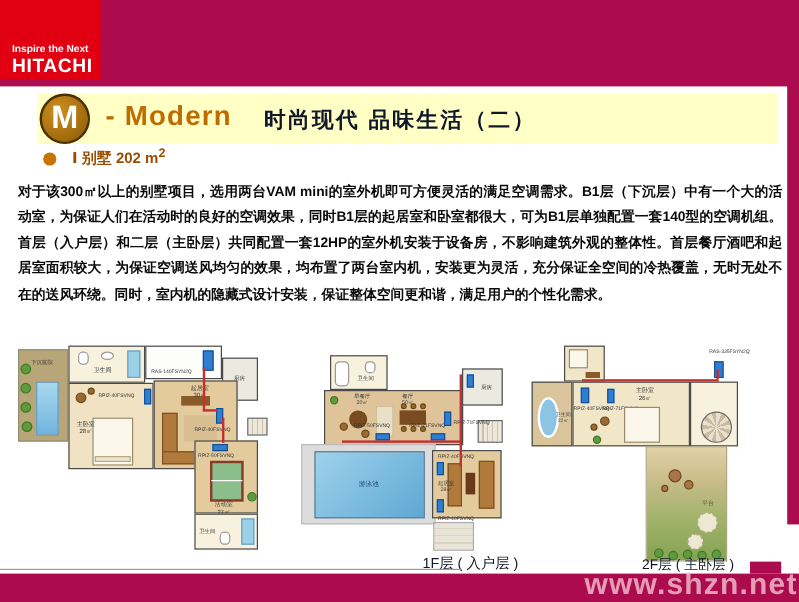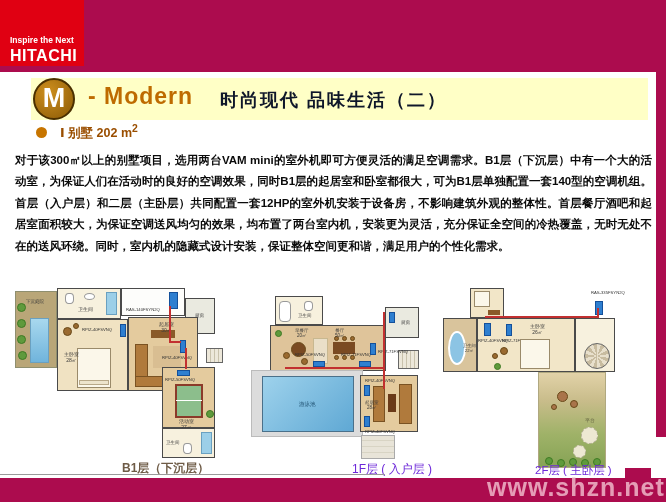--- a/index.html
+++ b/index.html
@@ -36,21 +36,21 @@
   .iunit{position:absolute;background:#2E7FD0;border:0.5px solid #14509A;}
   .pipe{position:absolute;background:#C23030;}
   .bush{position:absolute;width:9px;height:9px;border-radius:50%;background:#5F9A3C;border:1px solid #3F7A24;}
   .furn{position:absolute;}
   .bed{background:#FBF7EA;border:1px solid #9a8a6a;}
   .sofa{background:#B07A3C;border:0.5px solid #7a5222;}
   .chair{border-radius:50%;background:#9A6A30;border:0.5px solid #6a4a1a;}
   .plantdot{border-radius:50%;background:#5F9A3C;border:0.5px solid #3F7A24;}
   .shower{background:#9CCFE8;border:0.5px solid #6aa0c0;}
   .stairs{position:absolute;background:repeating-linear-gradient(90deg,#EDE8DA 0 3px,#C9C2AC 3px 4px);border:1px solid #666;}
-  .caption{position:absolute;font-size:12px;color:#6d28d9;white-space:nowrap;}
+  .caption{position:absolute;font-size:12px;color:#0f172a;white-space:nowrap;}
   .caption.b1{color:#6E5B46;font-weight:bold;}
   
   .hairline{position:absolute;left:0;top:474px;width:385px;height:1px;background:#9a9a9a;}
   .bbar{position:absolute;left:0;top:478px;width:666px;height:24px;background:#AC0C4E;z-index:3;}
   .accent{position:absolute;left:625px;top:468px;width:26px;height:10px;background:#AC0C4E;z-index:3;}
   .wmark{position:absolute;left:487px;top:473px;font-size:25px;font-weight:bold;letter-spacing:1px;
     color:rgba(248,205,218,0.75);z-index:4;}
 </style>
 </head>
 <body>
@@ -245,21 +245,20 @@
       <div class="furn" style="left:34px;top:72px;width:13px;height:13px;border-radius:50%;background:#EDE8D2;border:1px dashed #b8b29a;"></div>
       <div class="lbl" style="left:46px;top:44px;color:#5a5a3a;">平台</div>
       <div class="plantdot furn" style="left:6px;top:84px;width:8px;height:8px;"></div>
       <div class="plantdot furn" style="left:18px;top:86px;width:8px;height:8px;"></div>
       <div class="plantdot furn" style="left:30px;top:85px;width:8px;height:8px;"></div>
       <div class="plantdot furn" style="left:42px;top:86px;width:8px;height:8px;"></div>
       <div class="plantdot furn" style="left:54px;top:85px;width:8px;height:8px;"></div>
     </div>
   </div>
 
-  <div class="caption b1" style="left:122px;top:460px;">B1层（下沉层）</div>
   <div class="caption" style="left:352px;top:461px;">1F层 ( 入户层 )</div>
   <div class="caption" style="left:535px;top:463px;font-size:11.5px;">2F层 ( 主卧层 )</div>
 
   <div class="hairline"></div>
   <div class="accent"></div>
   <div class="bbar"></div>
   <div class="wmark">www.shzn.net</div>
 
 </div>
 

